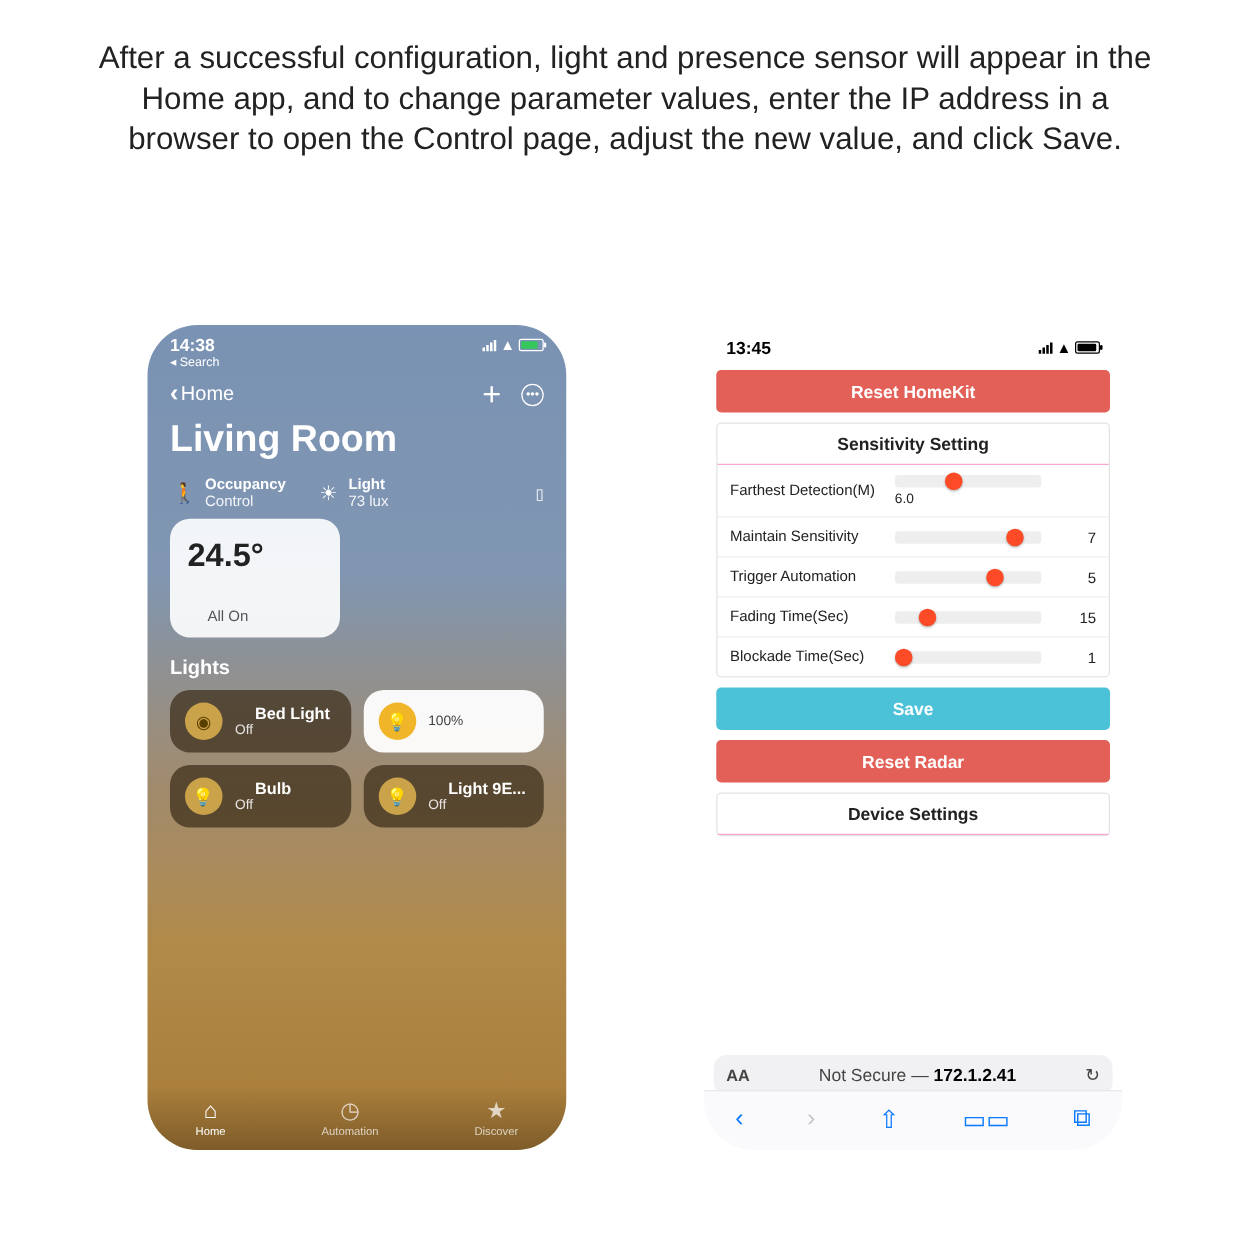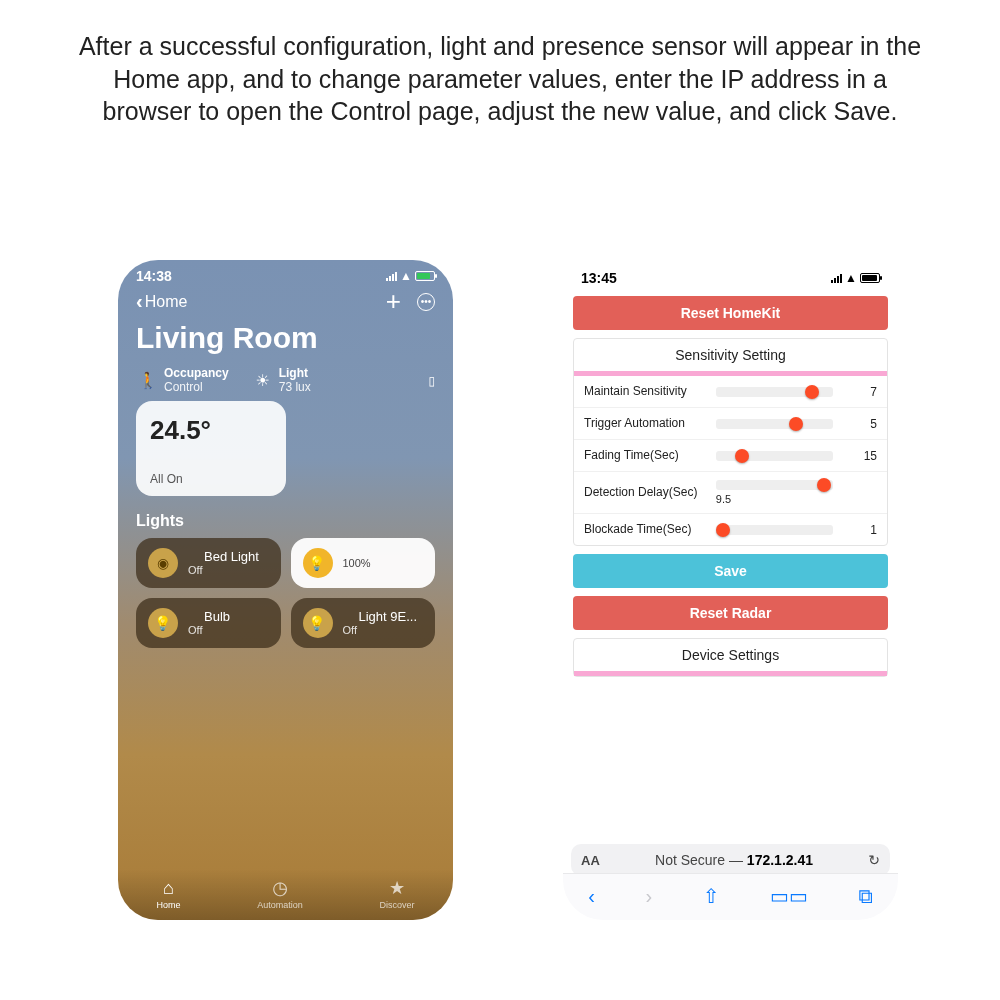--- a/index.html
+++ b/index.html
@@ -57,43 +57,43 @@
   .sensor-text { font-size:12px; line-height:1.15; }
   .sensor-text .label { font-weight:700; }
   .sensor-text .value { opacity:.9; }
   .battery-small { margin-left:auto; font-size:12px;}
   .section-label { font-size:16px; font-weight:700; padding:16px 18px 8px 18px; }
   .climate-card {
     background: rgba(255,255,255,.9);
     color:#222;
     margin:0 18px;
     border-radius:16px;
-    width:150px;
+    width:136px;
     padding:14px 14px 10px 14px;
   }
   .climate-temp { font-size:26px; font-weight:800; }
-  .climate-status { font-size:12px; color:#555; margin-top:26px; }
+  .climate-status { font-size:12px; color:#555; margin-top:26px;margin-left:16px; }
   .lights-grid { display:grid; grid-template-columns:1fr 1fr; gap:10px; padding:0 18px;}
   .light-tile {
     background: rgba(60,45,25,.72);
     border-radius:16px;
     display:flex;
     align-items:center;
     gap:10px;
     padding:10px 12px;
     color:#fff;
   }
   .light-tile.on { background: rgba(255,255,255,.95); color:#222;}
   .light-icon {
     width:30px;height:30px;border-radius:50%;
     display:flex;align-items:center;justify-content:center;
     background:#f1b52a;color:#5a3e00;font-size:14px;
   }
   .light-icon.dim { background:#c9a24a; }
-  .light-text .name{ font-size:13px; font-weight:400; white-space:nowrap; overflow:hidden; text-overflow:ellipsis; max-width:90px;padding-left:16px;}
+  .light-text .name{ font-size:13px; font-weight:700; white-space:nowrap; overflow:hidden; text-overflow:ellipsis; max-width:90px;padding-left:16px;}
   .light-text .state{ font-size:11px; opacity:.85;}
   .tab-bar {
     position:absolute; bottom:0; left:0; right:0;
     display:flex; justify-content:space-around; align-items:center;
     padding:8px 0 10px 0;
     background: linear-gradient(180deg, rgba(0,0,0,0) 0%, rgba(0,0,0,.25) 100%);
   }
   .tab-item { text-align:center; font-size:9px; opacity:.7; }
   .tab-item.active { opacity:1; }
   .tab-icon { font-size:18px; display:block; margin-bottom:1px;}
@@ -107,21 +107,21 @@
     border:none; border-radius:4px; padding:9px 0;
     font-size:14px; font-weight:700; color:#fff; margin-bottom:8px;
     cursor:pointer;
   }
   .btn.red { background:#e26058; }
   .btn.blue { background:#4cc2d9; }
   .panel {
     border:1px solid #e3e3e3; border-radius:4px; margin-bottom:8px;
     background:#fff;
   }
-  .panel-title { text-align:center; font-weight:400; font-size:14px; padding:8px 0; border-bottom:5px solid #f9a8d4;}
+  .panel-title { text-align:center; font-weight:700; font-size:14px; padding:8px 0; border-bottom:1px solid #f9a8d4;}
   .row {
     display:flex; align-items:center; justify-content:space-between;
     padding:8px 10px; border-bottom:1px solid #f0f0f0;
     font-size:12px;
   }
   .row:last-child { border-bottom:none;}
   .row-label { width:42%; color:#222; line-height:1.25;}
   .row-slider { width:40%; position:relative;}
   .track {
     height:10px; background:#eeeeee; border-radius:3px; position:relative;
@@ -171,20 +171,21 @@
             <span></span>
             <span></span>
             <span></span>
           </span>
         <span style="font-size:12px;">▲</span>
         <span class="batt green">
             <span class="fill" style="width:70%"></span>
           </span>
       </span>
     </div>
+    <div class="search-back">◂ Search</div>
     <div class="nav-row">
       <div class="nav-back">
         <span style="font-size:20px;font-weight:700;">‹</span>
         <span>Home</span>
       </div>
       <div class="nav-actions">
         <span style="font-weight:300;font-size:26px;">+</span>
         <span style="border:1.5px solid #fff;border-radius:50%;width:18px;height:18px;display:inline-flex;align-items:center;justify-content:center;font-size:10px;">•••</span>
       </div>
     </div>
@@ -278,20 +279,30 @@
           </span>
       </span>
     </div>
 
     <div class="ctrl-body">
       <button class="btn red">Reset HomeKit</button>
 
       <div class="panel">
         <div class="panel-title">Sensitivity Setting</div>
 
+        <div class="row">
+          <div class="row-label">Farthest Detection(M)</div>
+          <div class="row-slider">
+            <div class="track">
+                <div class="thumb" style="left:40%"></div>
+              </div>
+            <div style="font-size:11px;margin-top:3px;">6.0</div>
+          </div>
+          <div class="row-val"></div>
+        </div>
 
         <div class="row">
           <div class="row-label">Maintain Sensitivity</div>
           <div class="row-slider">
               <div class="track">
                 <div class="thumb" style="left:82%"></div>
               </div>
             </div>
           <div class="row-val">7</div>
         </div>
@@ -309,30 +320,20 @@
         <div class="row">
           <div class="row-label">Fading Time(Sec)</div>
           <div class="row-slider">
               <div class="track">
                 <div class="thumb" style="left:22%"></div>
               </div>
             </div>
           <div class="row-val">15</div>
         </div>
 
-        <div class="row">
-          <div class="row-label">Detection Delay(Sec)</div>
-          <div class="row-slider">
-            <div class="track">
-                <div class="thumb" style="left:92%"></div>
-              </div>
-            <div style="font-size:11px;margin-top:3px;">9.5</div>
-          </div>
-          <div class="row-val"></div>
-        </div>
 
         <div class="row">
           <div class="row-label">Blockade Time(Sec)</div>
           <div class="row-slider">
               <div class="track">
                 <div class="thumb" style="left:6%"></div>
               </div>
             </div>
           <div class="row-val">1</div>
         </div>

